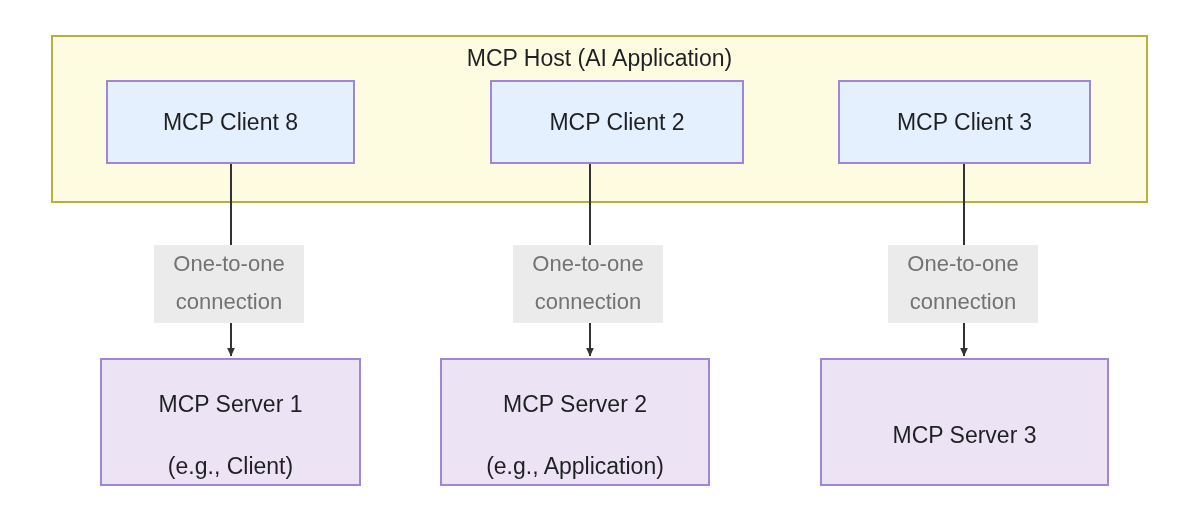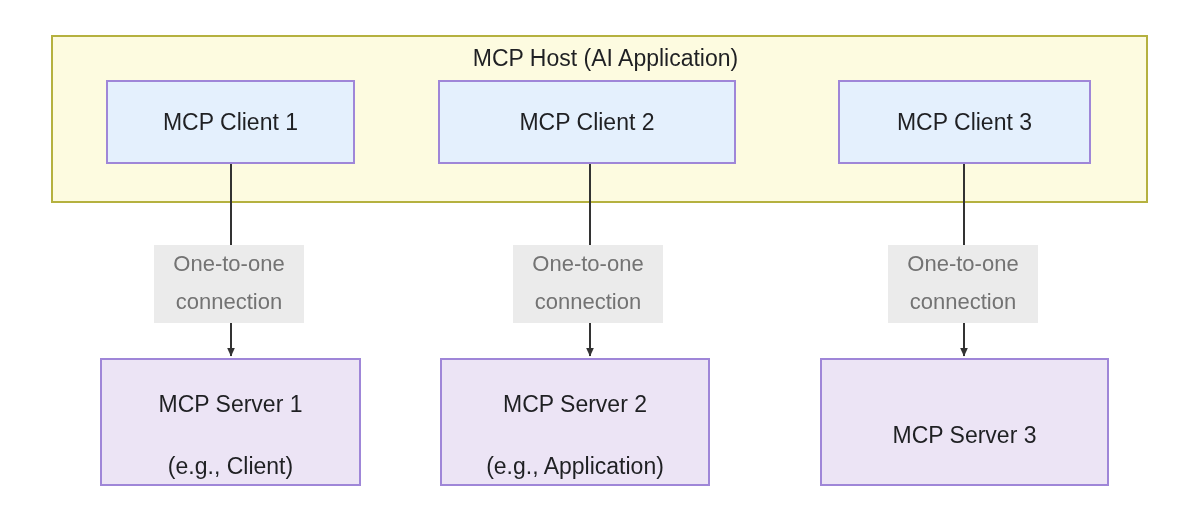--- a/index.html
+++ b/index.html
@@ -28,21 +28,21 @@
     left: 51px;
     top: 35px;
     width: 1097px;
     height: 168px;
     background: #fdfbe0;
     border: 2px solid #b5b13f;
     box-sizing: border-box;
   }
   .host-title {
     position: absolute;
-    left: 57px;
+    left: 51px;
     top: 44px;
     width: 1097px;
     text-align: center;
     font-size: 23px;
     line-height: 28px;
     color: #1f2023;
     white-space: nowrap;
   }
 
   
@@ -57,21 +57,21 @@
     align-items: center;
     justify-content: center;
   }
   .client-box .box-label {
     font-size: 23px;
     line-height: 28px;
     color: #1f2023;
     white-space: nowrap;
   }
   #client-1 { left: 106px;  width: 249px; }
-  #client-2 { left: 438px;  width: 298px; }
+  #client-2 { left: 490px;  width: 254px; }
   #client-3 { left: 838px;  width: 253px; }
 
   
   .server-box {
     position: absolute;
     top: 358px;
     height: 128px;
     background: #ece4f5;
     border: 2px solid #9f86d8;
     box-sizing: border-box;
@@ -123,21 +123,21 @@
 </style>
 </head>
 <body>
 
 <div id="diagram">
 
   <div class="host-box"></div>
   <div class="host-title">MCP Host (AI Application)</div>
 
   <div class="client-box" id="client-1">
-    <span class="box-label">MCP Client 1</span>
+    <span class="box-label">MCP Client 8</span>
   </div>
   <div class="client-box" id="client-2">
     <span class="box-label">MCP Client 2</span>
   </div>
   <div class="client-box" id="client-3">
     <span class="box-label">MCP Client 3</span>
   </div>
 
   <svg class="connector-svg" viewBox="0 0 1200 524" xmlns="http://www.w3.org/2000/svg">
     <defs>

